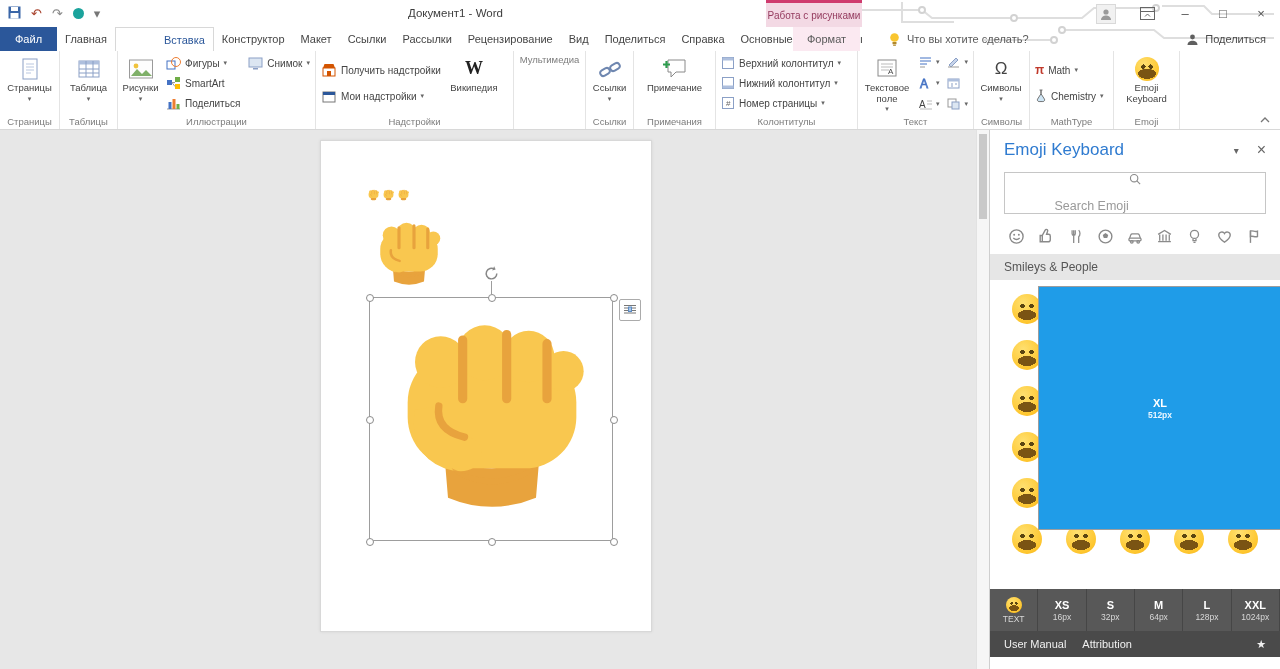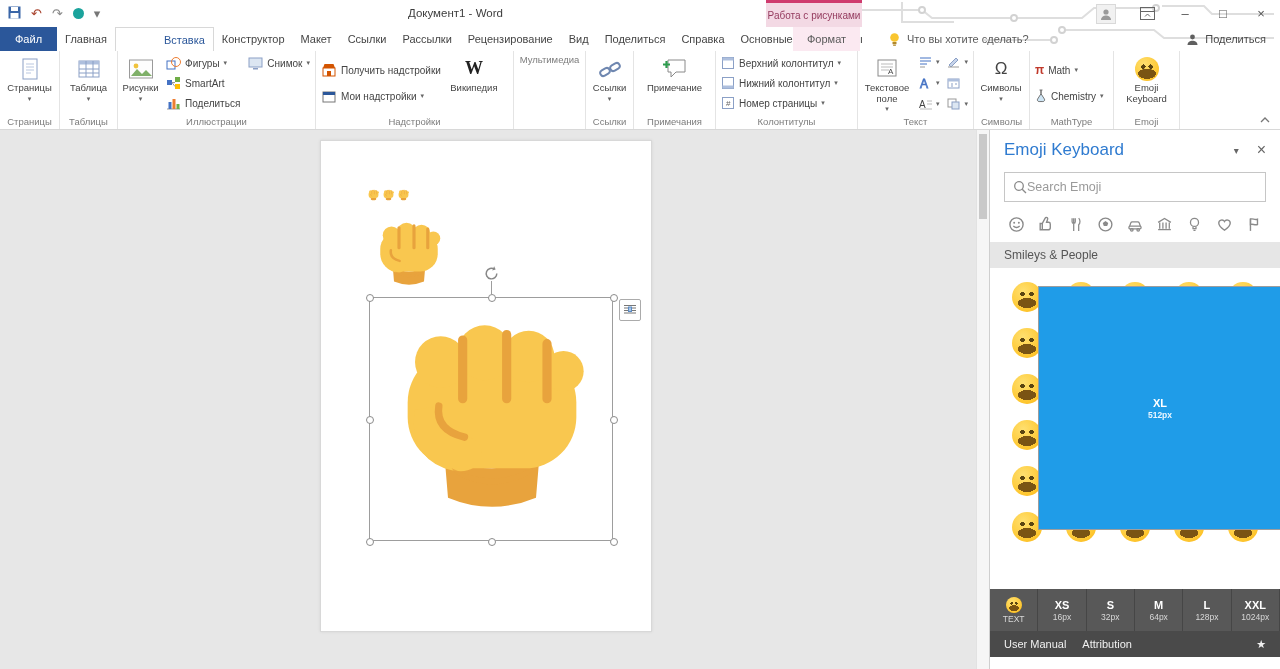--- a/index.html
+++ b/index.html
@@ -56,21 +56,21 @@
   .layout-btn { position:absolute; left:298px; top:158px; width:22px; height:22px; background:#fff; border:1px solid #ababab; border-radius:2px; display:flex; align-items:center; justify-content:center; }
   .scrollbar { position:absolute; right:0; top:0; bottom:0; width:13px; background:#f6f6f6; border-left:1px solid #e2e2e2; }
   .thumb { position:absolute; left:2px; top:4px; width:8px; height:85px; background:#c9c9c9; }
 
   
   .panel { position:absolute; top:130px; left:989px; right:0; bottom:0; background:#fff; border-left:1px solid #cfcfcf; display:flex; flex-direction:column; }
   .p-head { padding:10px 14px 6px; display:flex; align-items:center; }
   .p-title { font-size:17px; color:#2f7bd0; flex:1; }
   .p-caret { color:#666; font-size:10px; margin-right:18px; }
   .p-close { color:#666; font-size:16px; line-height:1; }
-  .p-search { margin:6px 14px 8px; height:30px; border:1px solid #c6c6c6; display:flex; align-items:center; padding:0 8px; gap:0; }
+  .p-search { margin:6px 14px 8px; height:42px; border:1px solid #c6c6c6; display:flex; align-items:center; padding:0 8px; gap:14px;flex-direction:column; }
   .p-search input { border:none; outline:none; flex:1; font-size:12.5px; color:#444; font-family:"Liberation Sans",sans-serif; }
   .p-search input::placeholder { color:#9a9a9a; }
   .cats { display:flex; justify-content:space-between; padding:4px 16px 8px; }
   .cat { width:20px; height:20px; display:flex; align-items:center; justify-content:center; }
   .section-bar { height:26px; background:#e6e6e6; color:#555; font-size:12px; line-height:26px; padding-left:14px; }
   .egrid { flex:1; overflow:hidden; display:grid; grid-template-columns:repeat(5,1fr); grid-auto-rows:46px; padding:6px 10px 0; justify-items:center; align-items:center; }
   .face { width:30px; height:30px; border-radius:50%; display:inline-block;
      background:
        radial-gradient(ellipse 9px 5px at 50% 70%, #7a5413 99%, transparent),
        radial-gradient(circle 2.2px at 35% 40%, #5b4511 99%, transparent),

